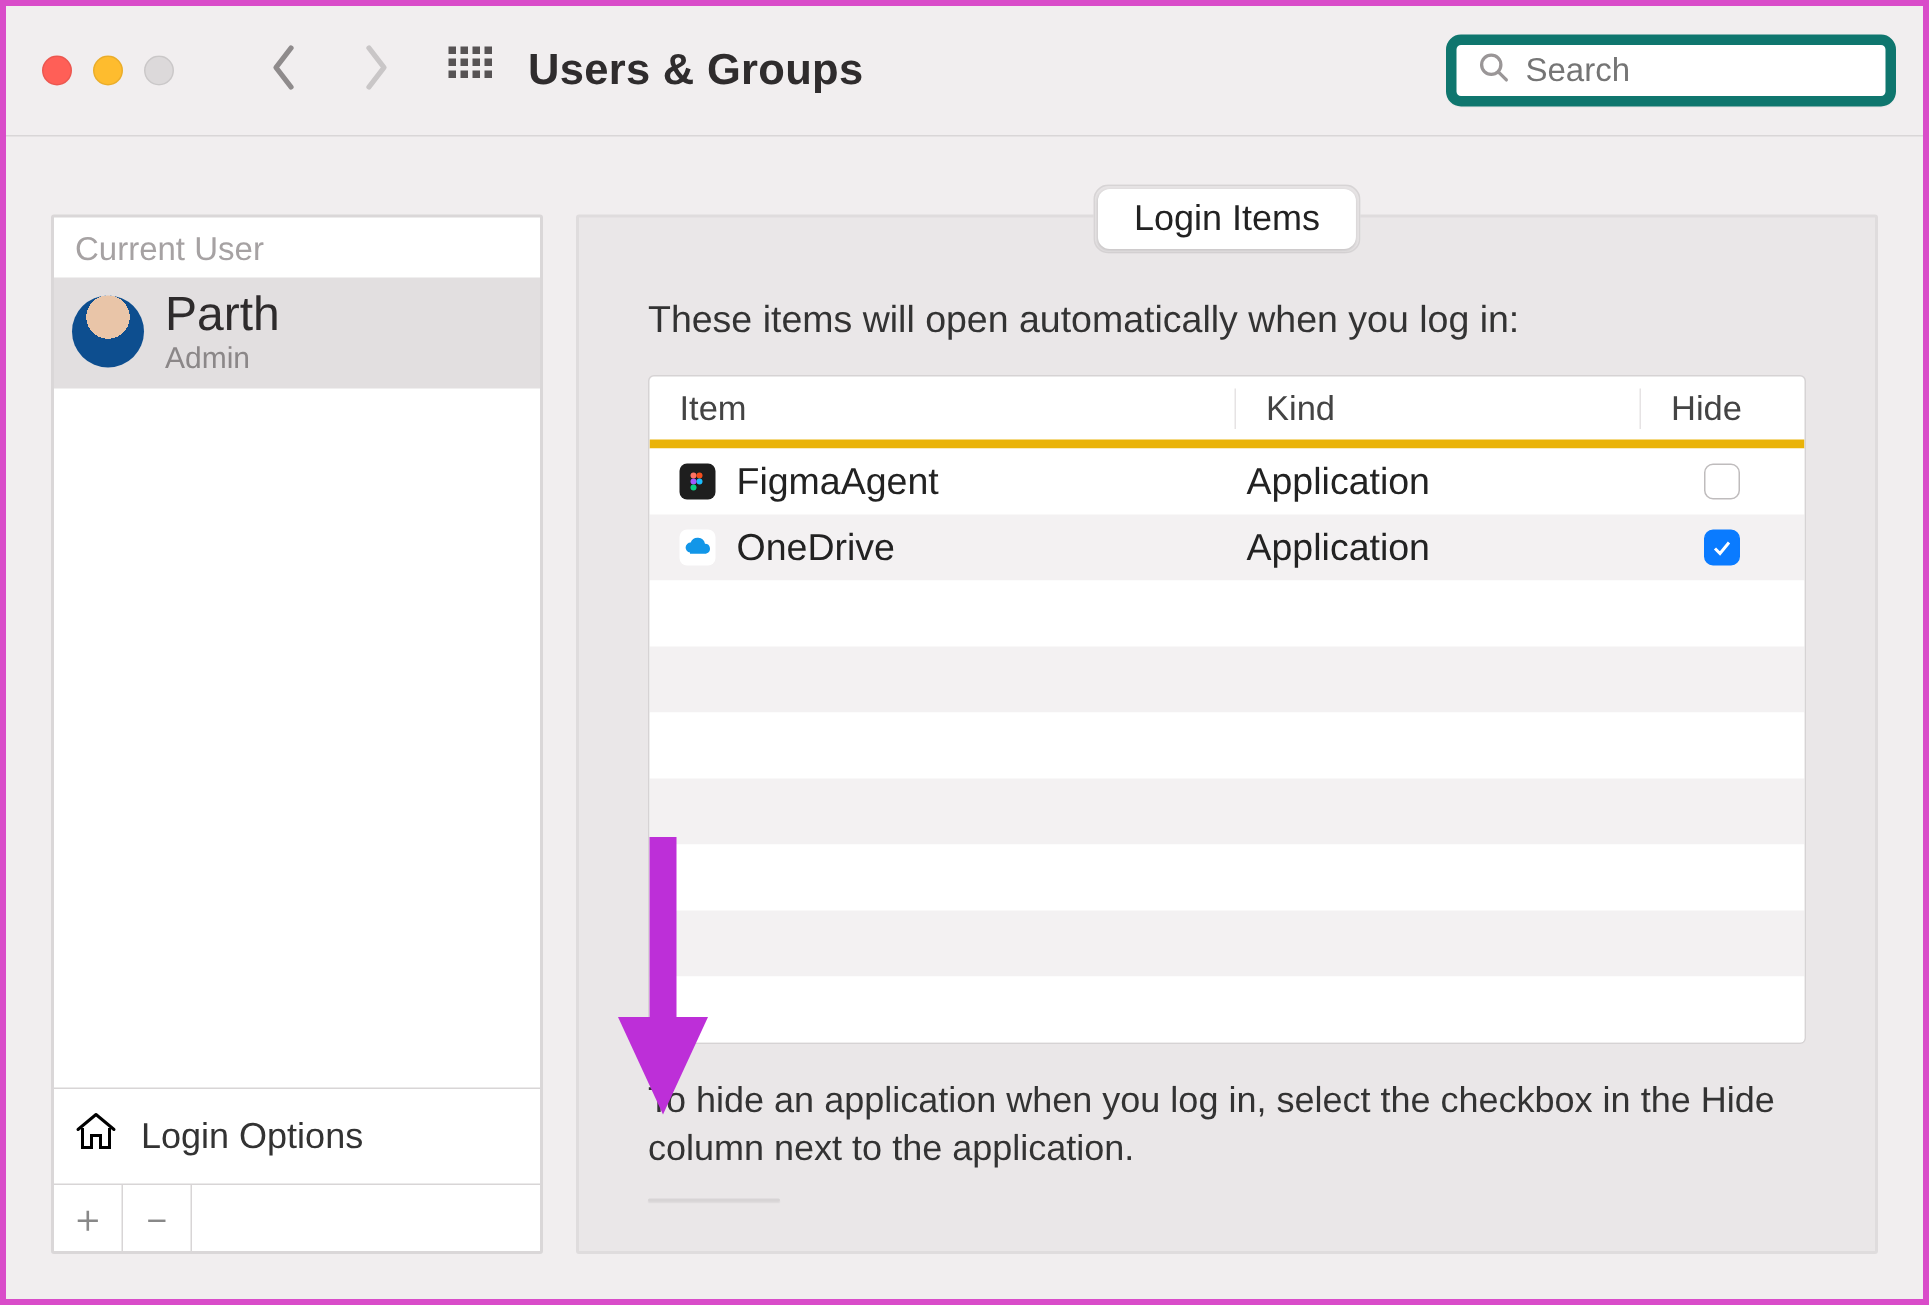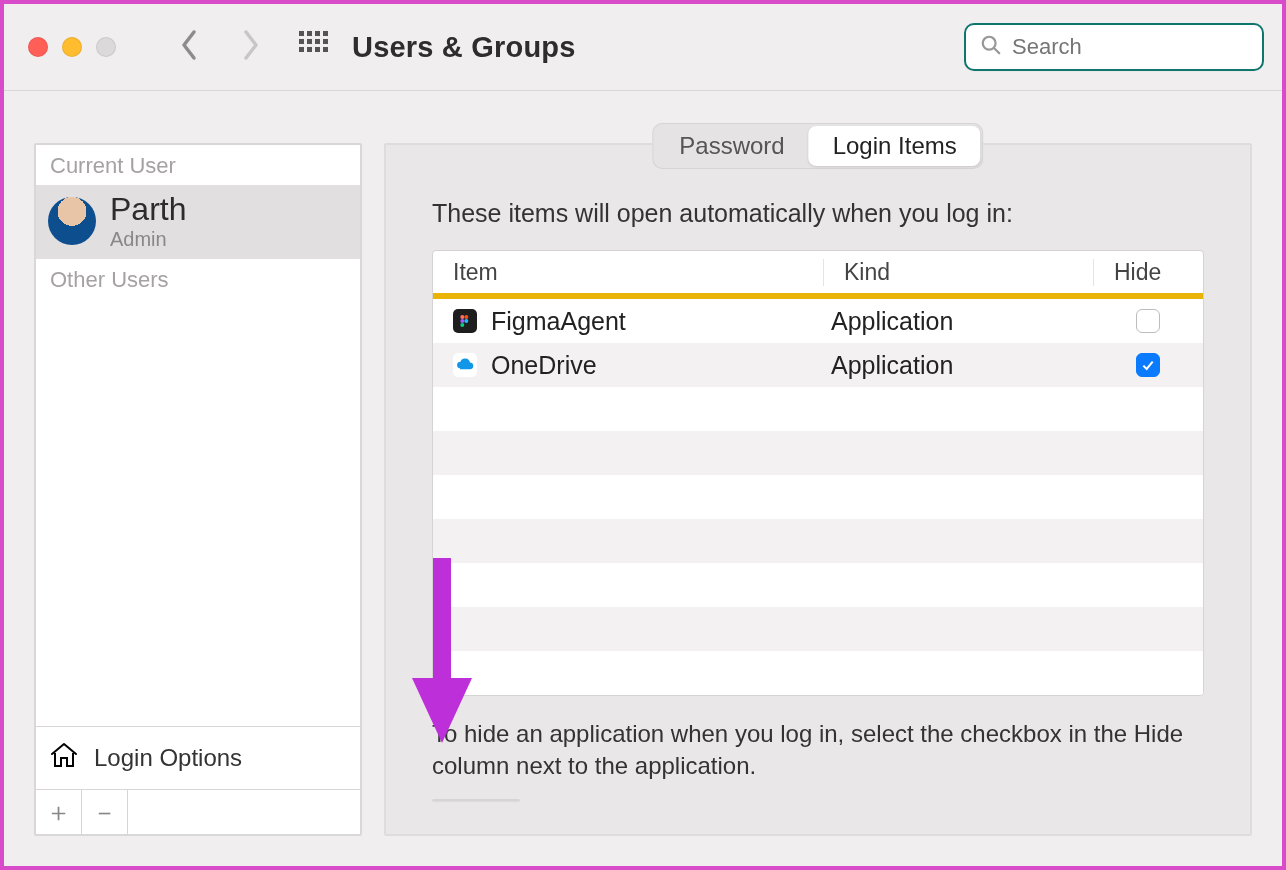--- a/index.html
+++ b/index.html
@@ -32,21 +32,21 @@
 
   .apps-grid-icon svg{ width:30px; height:30px; }
   .apps-grid-icon { margin-right: 22px;}
 
   .title { font-size: 29px; font-weight: 700; color:#2f2c2d; letter-spacing:.2px;}
 
   .search {
     margin-left: auto;
     height: 48px; width: 300px;
     background:#fff;
-    border:2px solid #0f766e;
+    border:7px solid #0f766e;
     border-radius: 10px;
     display:flex; align-items:center;
     padding: 0 14px;
     gap:10px;
     box-shadow: 0 1px 0 rgba(0,0,0,.02);
   }
   .search svg{ width:22px; height:22px; }
   .search input{
     border:none; outline:none; font-size:22px; color:#7d797a; width:100%;
     background:transparent;
@@ -226,41 +226,39 @@
 
   <div class="sidebar">
     <div class="section-label">Current User</div>
     <div class="user-row selected">
       <div class="avatar parth"></div>
       <div class="user-text">
         <div class="name">Parth</div>
         <div class="role">Admin</div>
       </div>
     </div>
-    <div class="section-label">Other Users</div>
     <div class="sidebar-spacer"></div>
     <div class="sidebar-divider"></div>
     <div class="login-options">
       <span>
         <svg viewBox="0 0 32 32">
             <path d="M4 15 L16 5 L28 15" stroke-linecap="round" stroke-linejoin="round"></path>
             <path d="M7 14 V27 H13 V19 H19 V27 H25 V14"></path>
           </svg>
       </span>
       <span>Login Options</span>
     </div>
     <div class="sidebar-footer">
       <div class="sq-btn">＋</div>
       <div class="sq-btn">－</div>
     </div>
   </div>
 
   <div class="content">
     <div class="tabs-wrap">
-      <div class="tab">Password</div>
       <div class="tab active">Login Items</div>
     </div>
 
     <div class="content-inner">
       <div class="intro">These items will open automatically when you log in:</div>
 
       <div class="table">
         <div class="thead">
           <div class="th item">Item</div>
           <div class="th kind">Kind</div>

